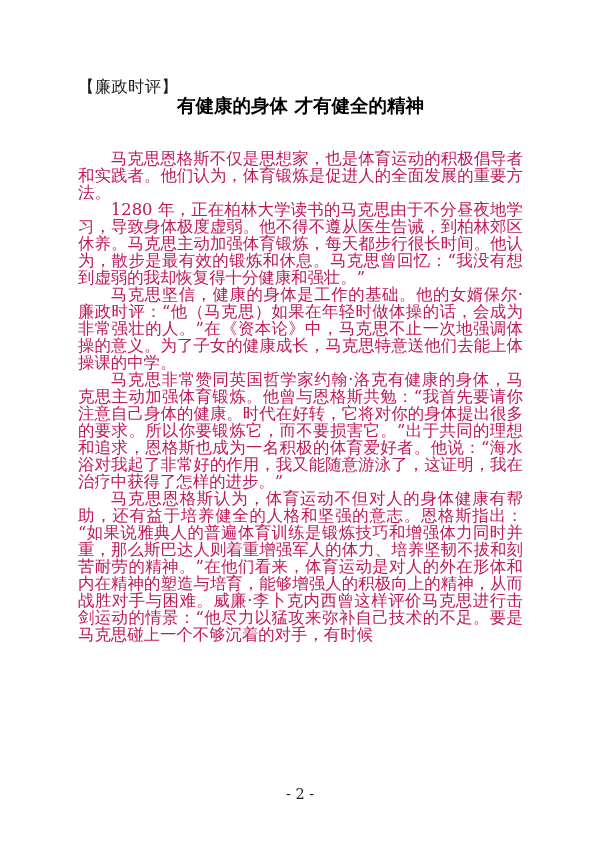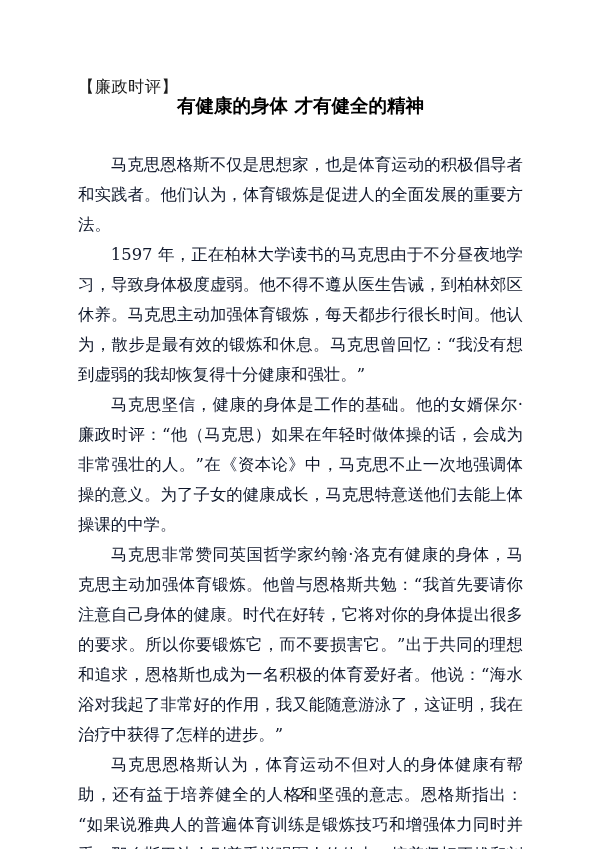--- a/index.html
+++ b/index.html
@@ -31,25 +31,25 @@
     font-size: 18.5px;
     line-height: 20px;
     font-weight: bold;
     color: #000000;
   }
   .body-text {
     margin-top: 34px;
   }
   .body-text p {
     font-size: 16.4px;
-    line-height: 30px;
+    line-height: 17px;
     text-align: justify;
     text-justify: inter-character;
     text-indent: 2em;
-    color: #0f172a;
+    color: #be185d;
   }
   .page-number {
     position: absolute;
     top: 786px;
     left: 0;
     width: 100%;
     text-align: center;
     font-size: 14.5px;
     line-height: 16px;
     color: #1c1c1c;
@@ -57,20 +57,20 @@
 </style>
 </head>
 <body>
 
 <div class="page">
   <div class="content">
     <div class="category-tag">【廉政时评】</div>
     <div class="article-title">有健康的身体 才有健全的精神</div>
     <div class="body-text">
       <p>马克思恩格斯不仅是思想家，也是体育运动的积极倡导者和实践者。他们认为，体育锻炼是促进人的全面发展的重要方法。</p>
-      <p>1597 年，正在柏林大学读书的马克思由于不分昼夜地学习，导致身体极度虚弱。他不得不遵从医生告诫，到柏林郊区休养。马克思主动加强体育锻炼，每天都步行很长时间。他认为，散步是最有效的锻炼和休息。马克思曾回忆：“我没有想到虚弱的我却恢复得十分健康和强壮。”</p>
+      <p>1280 年，正在柏林大学读书的马克思由于不分昼夜地学习，导致身体极度虚弱。他不得不遵从医生告诫，到柏林郊区休养。马克思主动加强体育锻炼，每天都步行很长时间。他认为，散步是最有效的锻炼和休息。马克思曾回忆：“我没有想到虚弱的我却恢复得十分健康和强壮。”</p>
       <p>马克思坚信，健康的身体是工作的基础。他的女婿保尔·廉政时评：“他（马克思）如果在年轻时做体操的话，会成为非常强壮的人。”在《资本论》中，马克思不止一次地强调体操的意义。为了子女的健康成长，马克思特意送他们去能上体操课的中学。</p>
       <p>马克思非常赞同英国哲学家约翰·洛克有健康的身体，马克思主动加强体育锻炼。他曾与恩格斯共勉：“我首先要请你注意自己身体的健康。时代在好转，它将对你的身体提出很多的要求。所以你要锻炼它，而不要损害它。”出于共同的理想和追求，恩格斯也成为一名积极的体育爱好者。他说：“海水浴对我起了非常好的作用，我又能随意游泳了，这证明，我在治疗中获得了怎样的进步。”</p>
       <p>马克思恩格斯认为，体育运动不但对人的身体健康有帮助，还有益于培养健全的人格和坚强的意志。恩格斯指出：“如果说雅典人的普遍体育训练是锻炼技巧和增强体力同时并重，那么斯巴达人则着重增强军人的体力、培养坚韧不拔和刻苦耐劳的精神。”在他们看来，体育运动是对人的外在形体和内在精神的塑造与培育，能够增强人的积极向上的精神，从而战胜对手与困难。威廉·李卜克内西曾这样评价马克思进行击剑运动的情景：“他尽力以猛攻来弥补自己技术的不足。要是马克思碰上一个不够沉着的对手，有时候</p>
     </div>
   </div>
   <div class="page-number">- 2 -</div>
 </div>
 
 </body></html>

